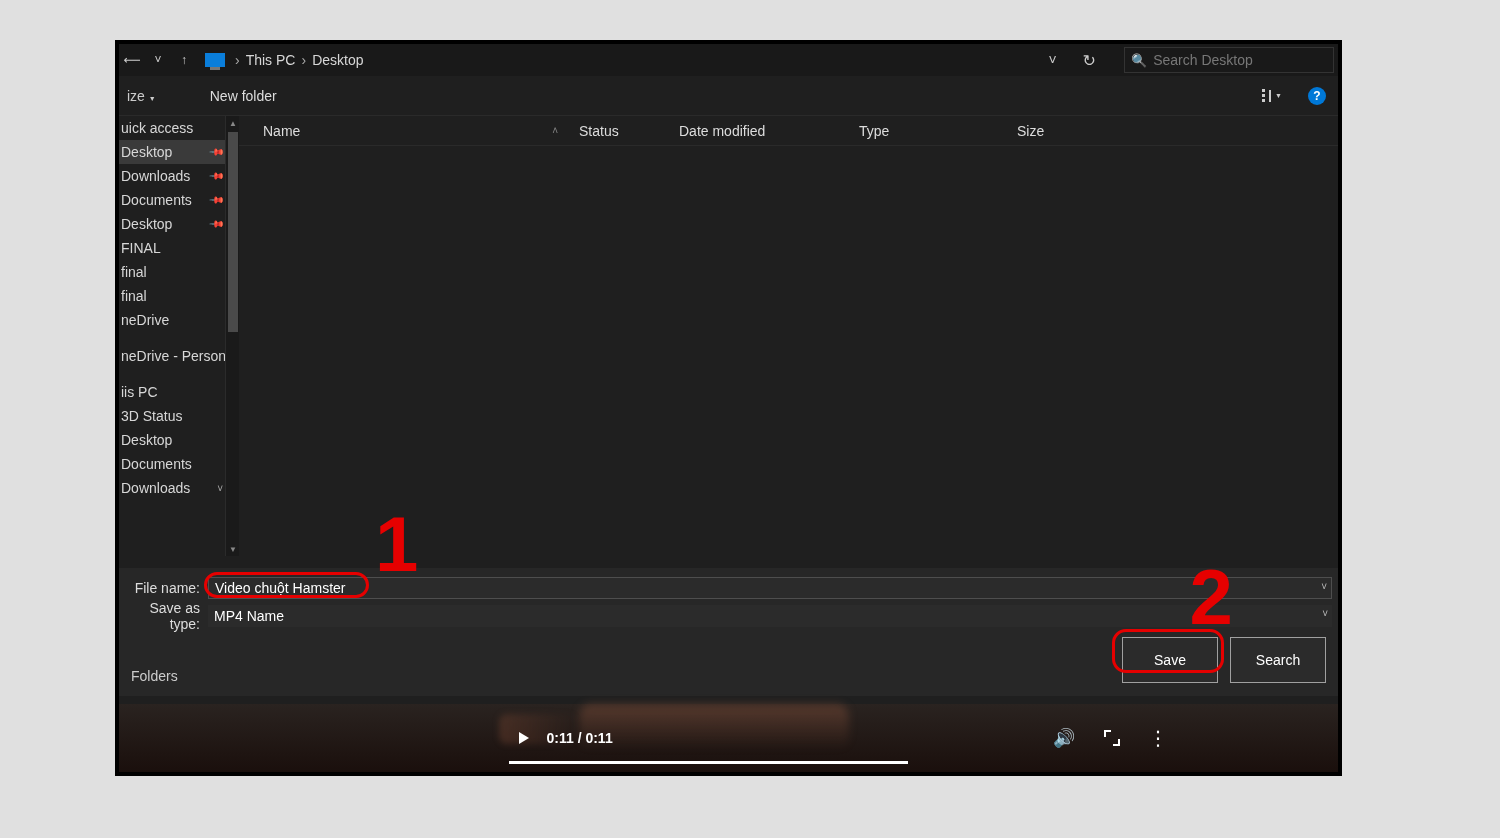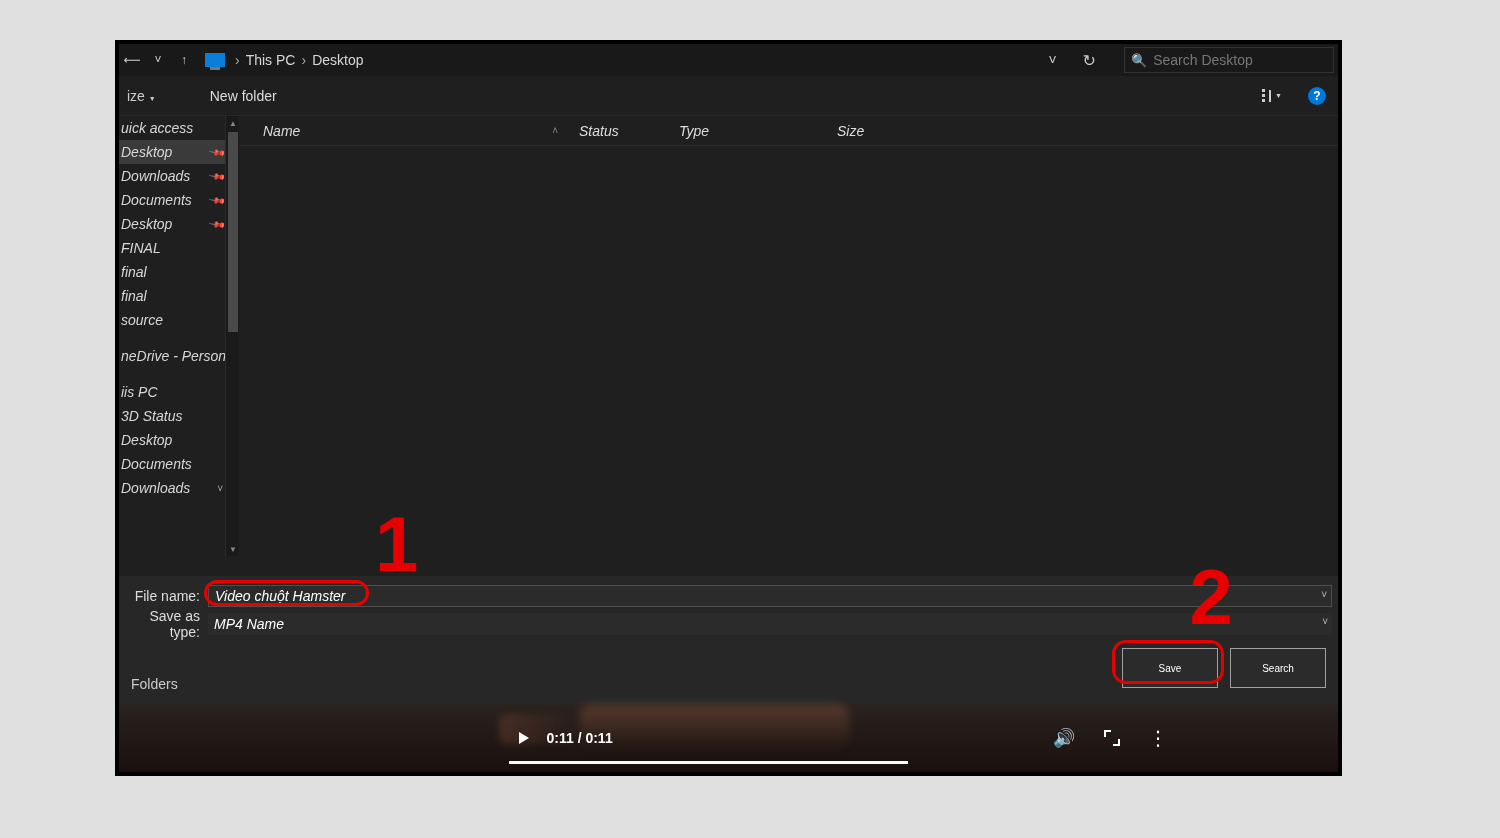--- a/index.html
+++ b/index.html
@@ -97,21 +97,20 @@
     width:18px; height:18px; border-radius:50%;
     background:#0078d7; color:white;
     display:flex;align-items:center;justify-content:center;
     font-size:12px; font-weight:bold;
     margin-left:12px; margin-right:4px;
   }
   
   .main {
     display:flex;
     height: 440px;
-    font-style: italic;
   }
   .sidebar {
     width: 120px;
     background:#1f1f1f;
     position:relative;
     border-right: none;
     font-size:14px;
     padding-top:0;
   }
   .sidebar-inner{
@@ -159,21 +158,21 @@
   .col.type{ width:158px;}
   .col.size{ width:140px;}
   .empty-msg{
     text-align:center;
     padding-top:22px;
     color:#ccc;
   }
   
   .bottom{
     position:absolute;
-    left:0; right:0; bottom:0;
+    left:0; right:0; bottom:8px;
     background:#272727;
     padding-bottom:6px;
   }
   .row{
     display:flex; align-items:center;
     height:28px;
     font-size:14px;
   }
   .row .lbl{
     width:85px;
@@ -184,21 +183,20 @@
   .row .fld{
     flex:1;
     margin:0 6px 0 4px;
     height:22px;
     background:#2b2b2b;
     border:1px solid #4e4e4e;
     position:relative;
     display:flex; align-items:center;
     color:#fff;
     padding-left:6px;
-    font-style:italic;
   }
   .row .fld.savetype{ border:none; padding-left:6px;}
   .row .fld .drop{
     position:absolute; right:4px; top:3px;
     color:#bbb; font-size:10px;
   }
   .fn-highlight{
     position:absolute; pointer-events:none;
     border:3px solid #e60000;
     border-radius:14px;
@@ -211,28 +209,28 @@
   }
   .actionrow{
     display:flex; align-items:center;
     height:60px;
     padding:0 12px;
     position:relative;
   }
   .actionrow .hide{ color:#ccc;margin-top:32px; }
   .actionrow .sp{ flex:1;}
   .win-btn{
-    width:96px; height:40px;
+    width:96px; height:46px;
     background:#2b2b2b;
     border:1px solid #a0a0a0;
     color:#fff;
     display:flex;align-items:center;justify-content:center;
     margin-left:12px;
     cursor:pointer;
-    font-size:10px;
+    font-size:14px;
   }
   .big-num{
     position:absolute;
     font-weight:900;
     font-size:78px;
     color:#e60000;
     font-family: Arial Black, Arial, sans-serif;
     z-index:40;
   }
   .num1{ left:256px; top:455px; }
@@ -364,21 +362,21 @@
           <div class="side-item">
               <span>FINAL</span>
             </div>
           <div class="side-item">
               <span>final</span>
             </div>
           <div class="side-item">
               <span>final</span>
             </div>
           <div class="side-item">
-              <span>source</span>
+              <span>neDrive</span>
             </div>
           <div class="gap"></div>
           <div class="side-item">
               <span>neDrive - Person</span>
             </div>
           <div class="gap"></div>
           <div class="side-item">
               <span>iis PC</span>
             </div>
           <div class="side-item">
@@ -399,20 +397,21 @@
           <div class="scroll-up">▲</div>
           <div class="scroll-thumb"></div>
           <div class="scroll-dn">▼</div>
         </div>
       </div>
 
       <div class="listing">
         <div class="list-header">
           <div class="col name"><span>Name</span><span class="sort">˄</span></div>
           <div class="col status">Status</div>
+          <div class="col date">Date modified</div>
           <div class="col type">Type</div>
           <div class="col size">Size</div>
         </div>
       </div>
     </div>
 
     <div class="bottom">
       <div class="row" style="position:relative; margin-top:6px;">
         <div class="lbl">File name:</div>
         <div class="fld">

